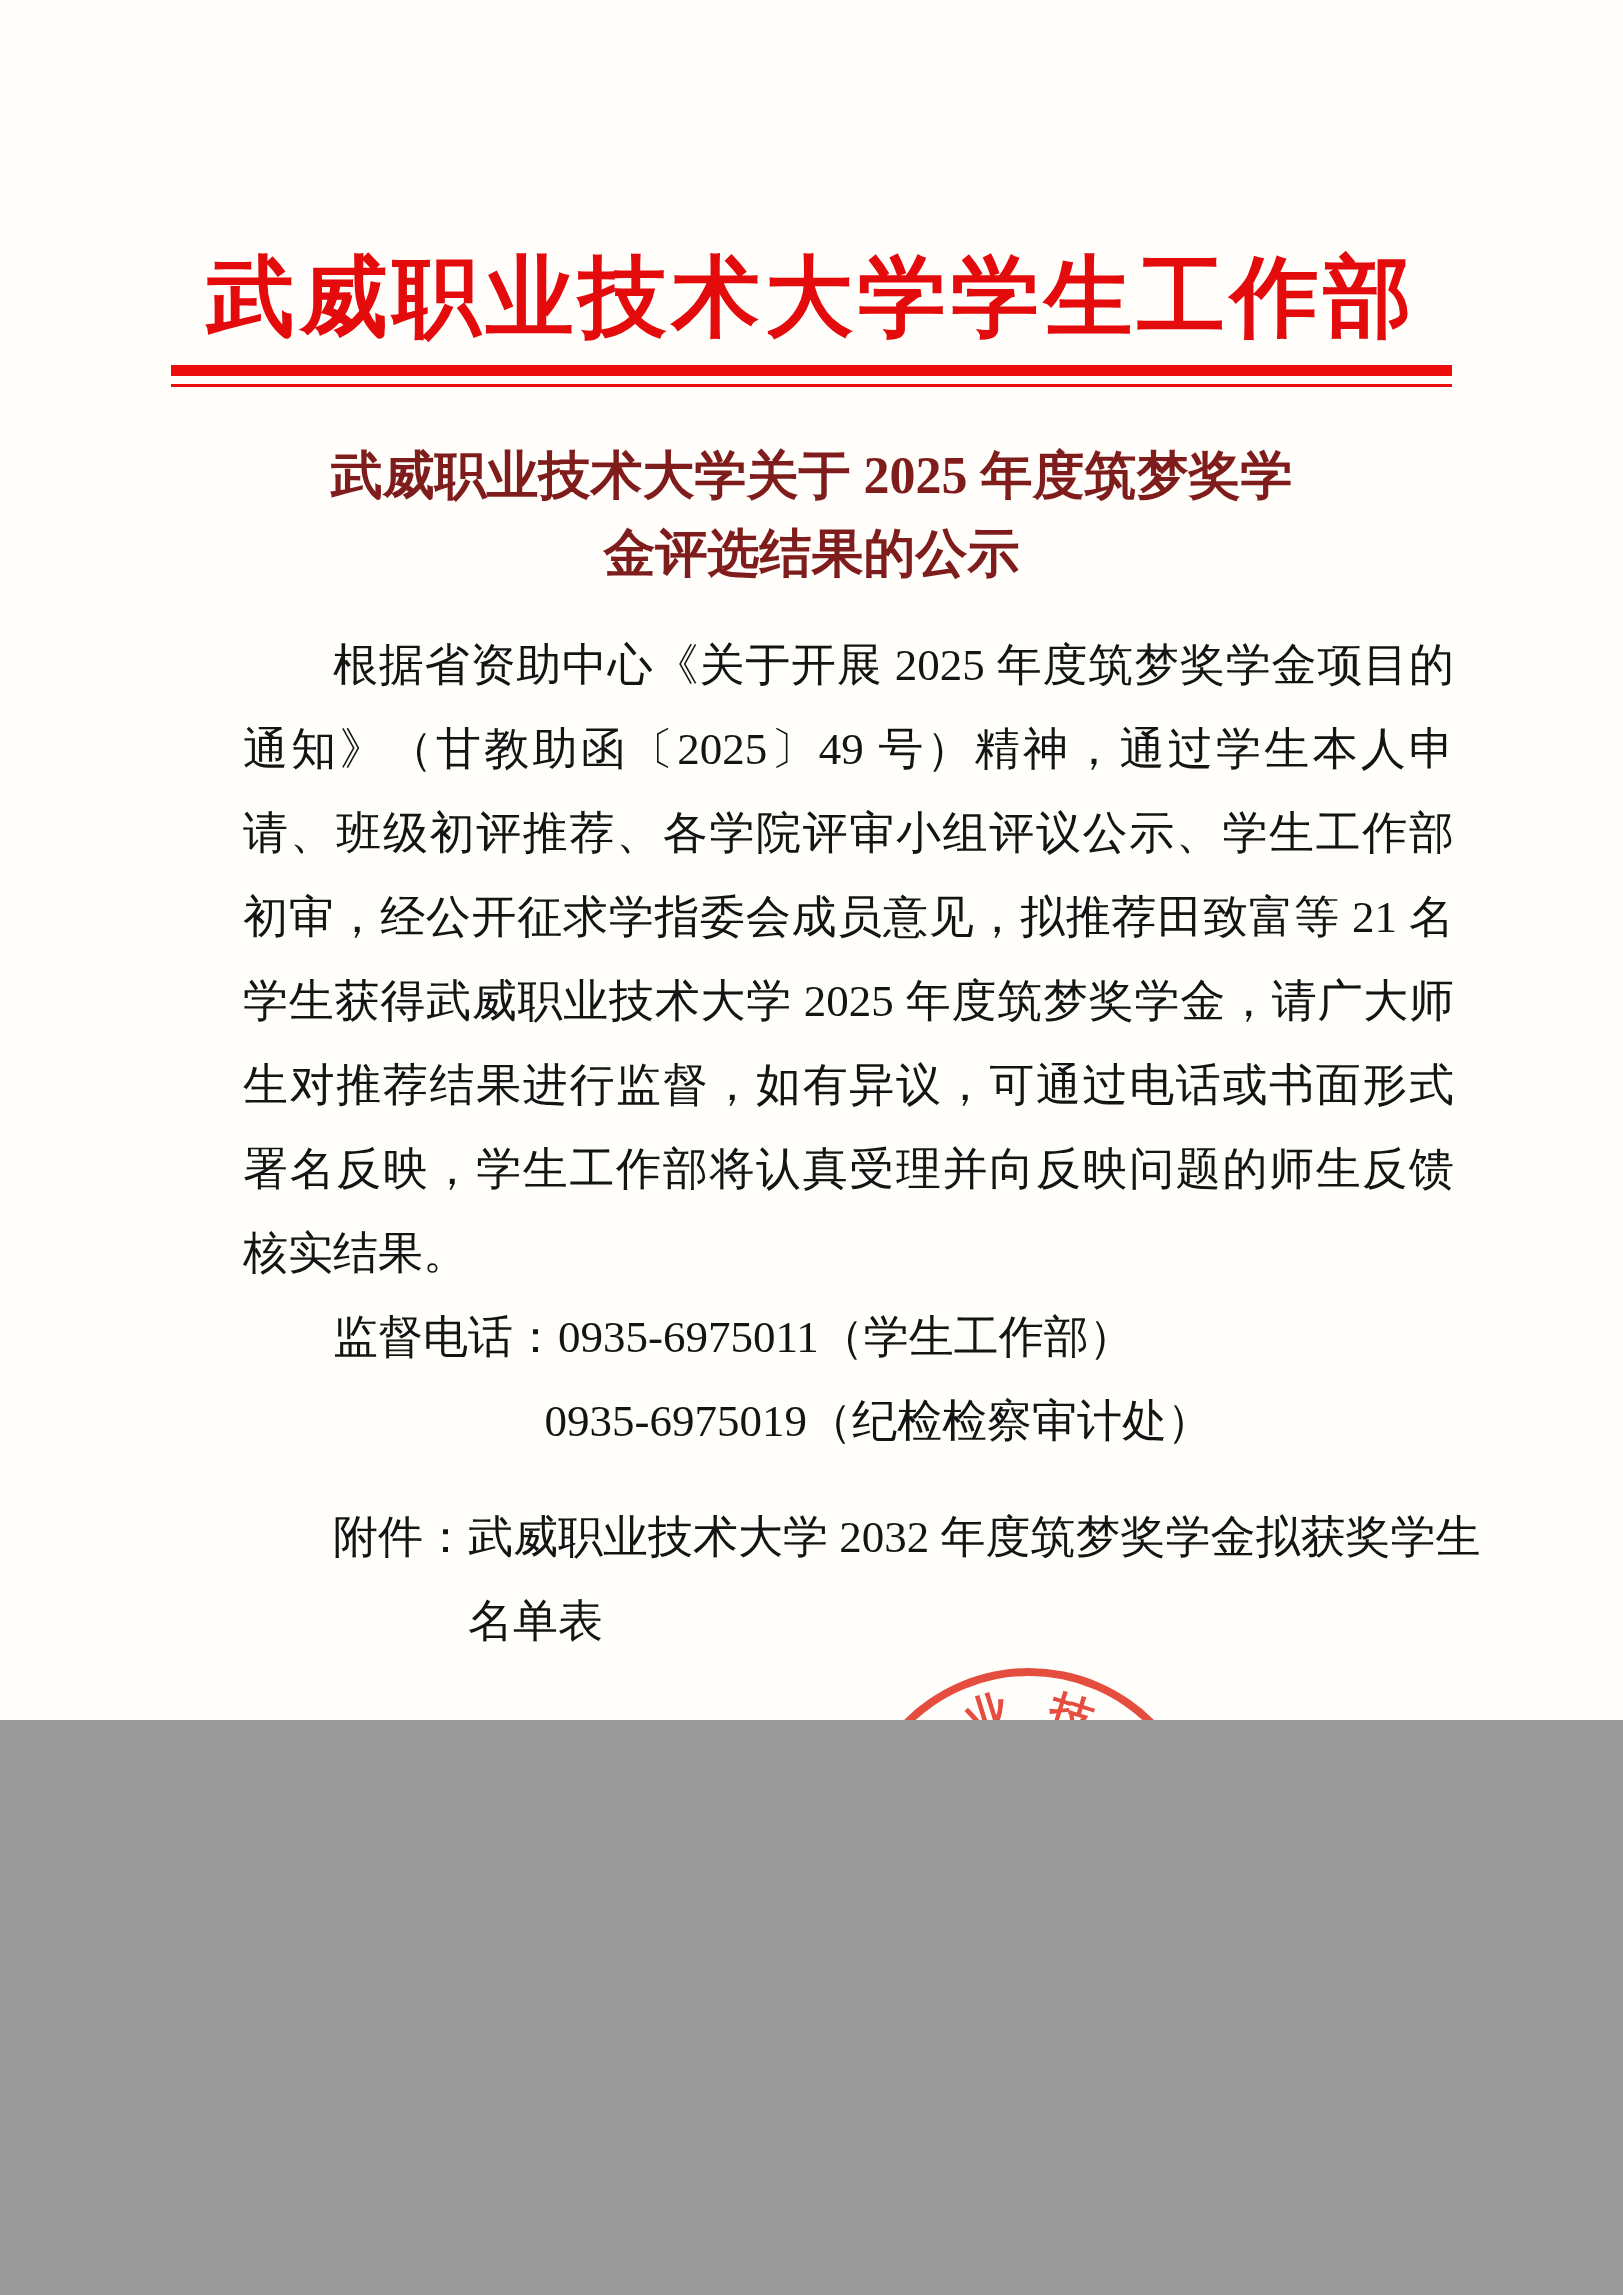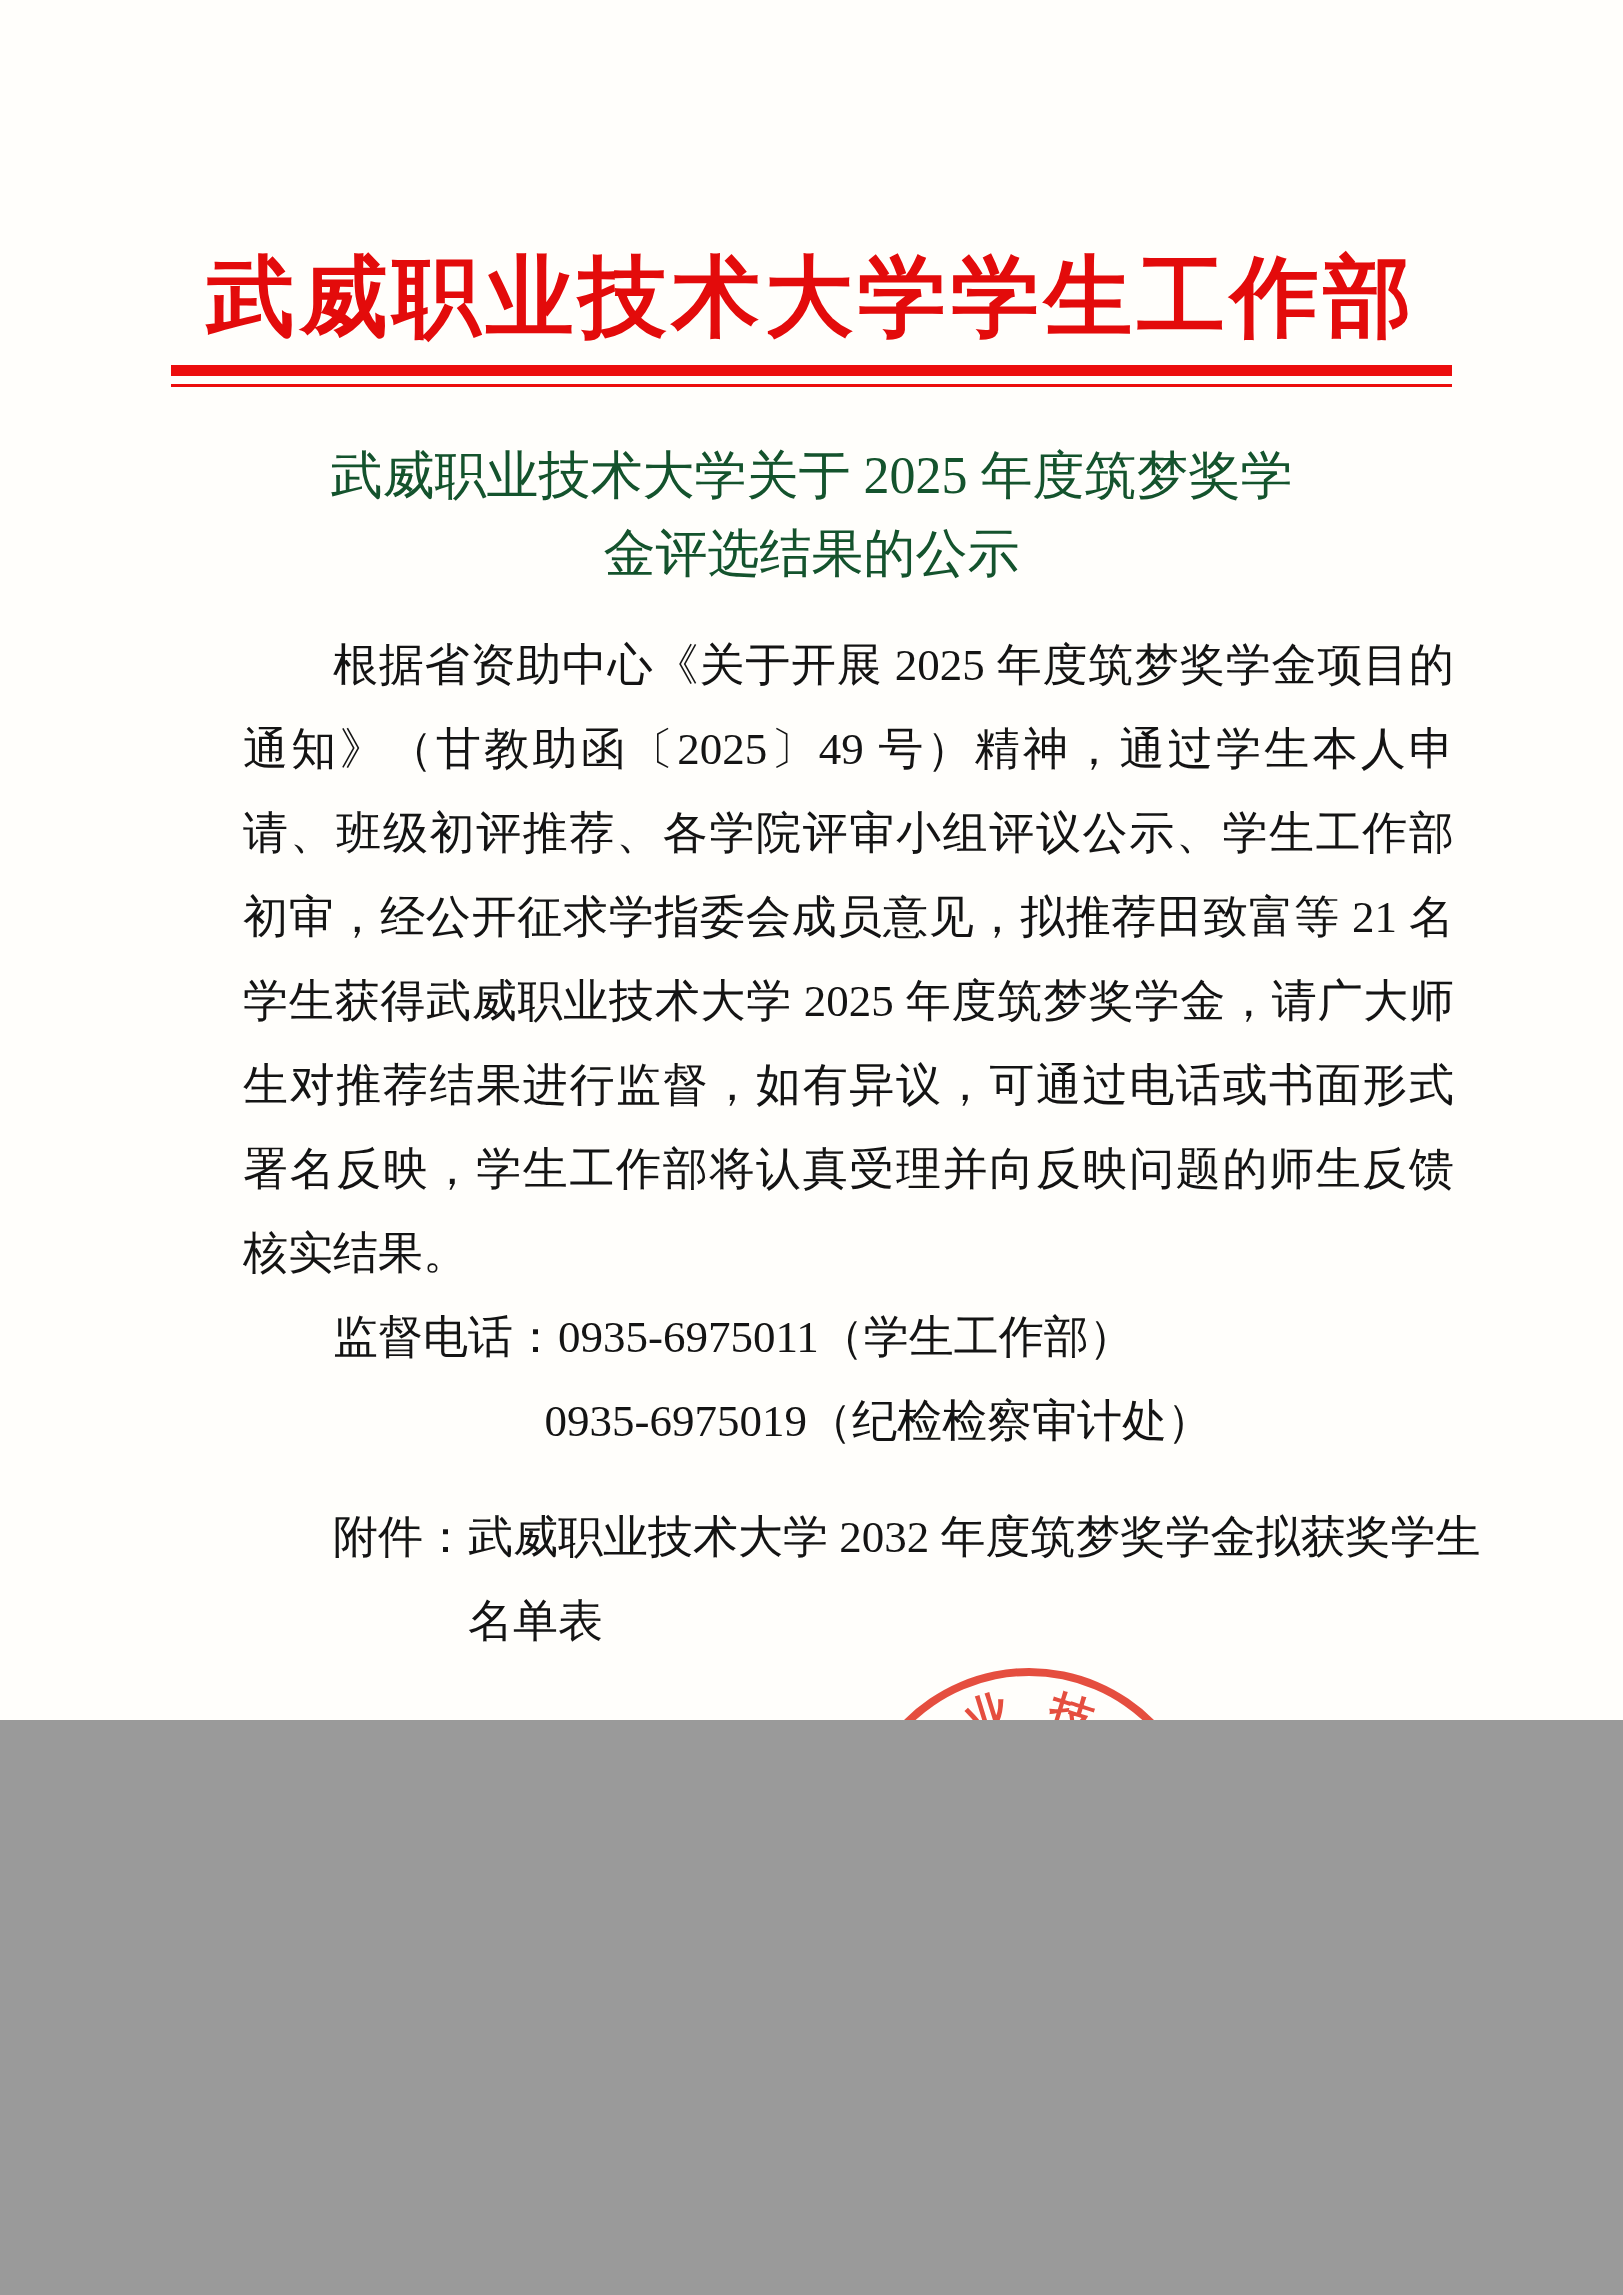--- a/index.html
+++ b/index.html
@@ -23,23 +23,23 @@
     line-height:1.18;
     white-space:nowrap;
   }
   .rules{margin:15.3px 171px 0 171px;}
   .rule-thick{height:10.7px;background:var(--rule-red,#ec0d0d);}
   .rule-thin{height:3.6px;background:var(--rule-red,#ec0d0d);margin-top:7.7px;}
   
   .doc-title{
     margin:50px 153px 0 153px;
     text-align:center;
-    color:#14532d;
+    color:#7f1d1d;
     font-size:52px;
-    font-weight:normal;
+    font-weight:bold;
     line-height:78px;
   }
   .doc-title div{white-space:nowrap;}
   
   .body-text{
     margin:30px 169px 0 243px;
     font-size:45px;
     line-height:84px;
   }
   .salutation{margin:0;}

